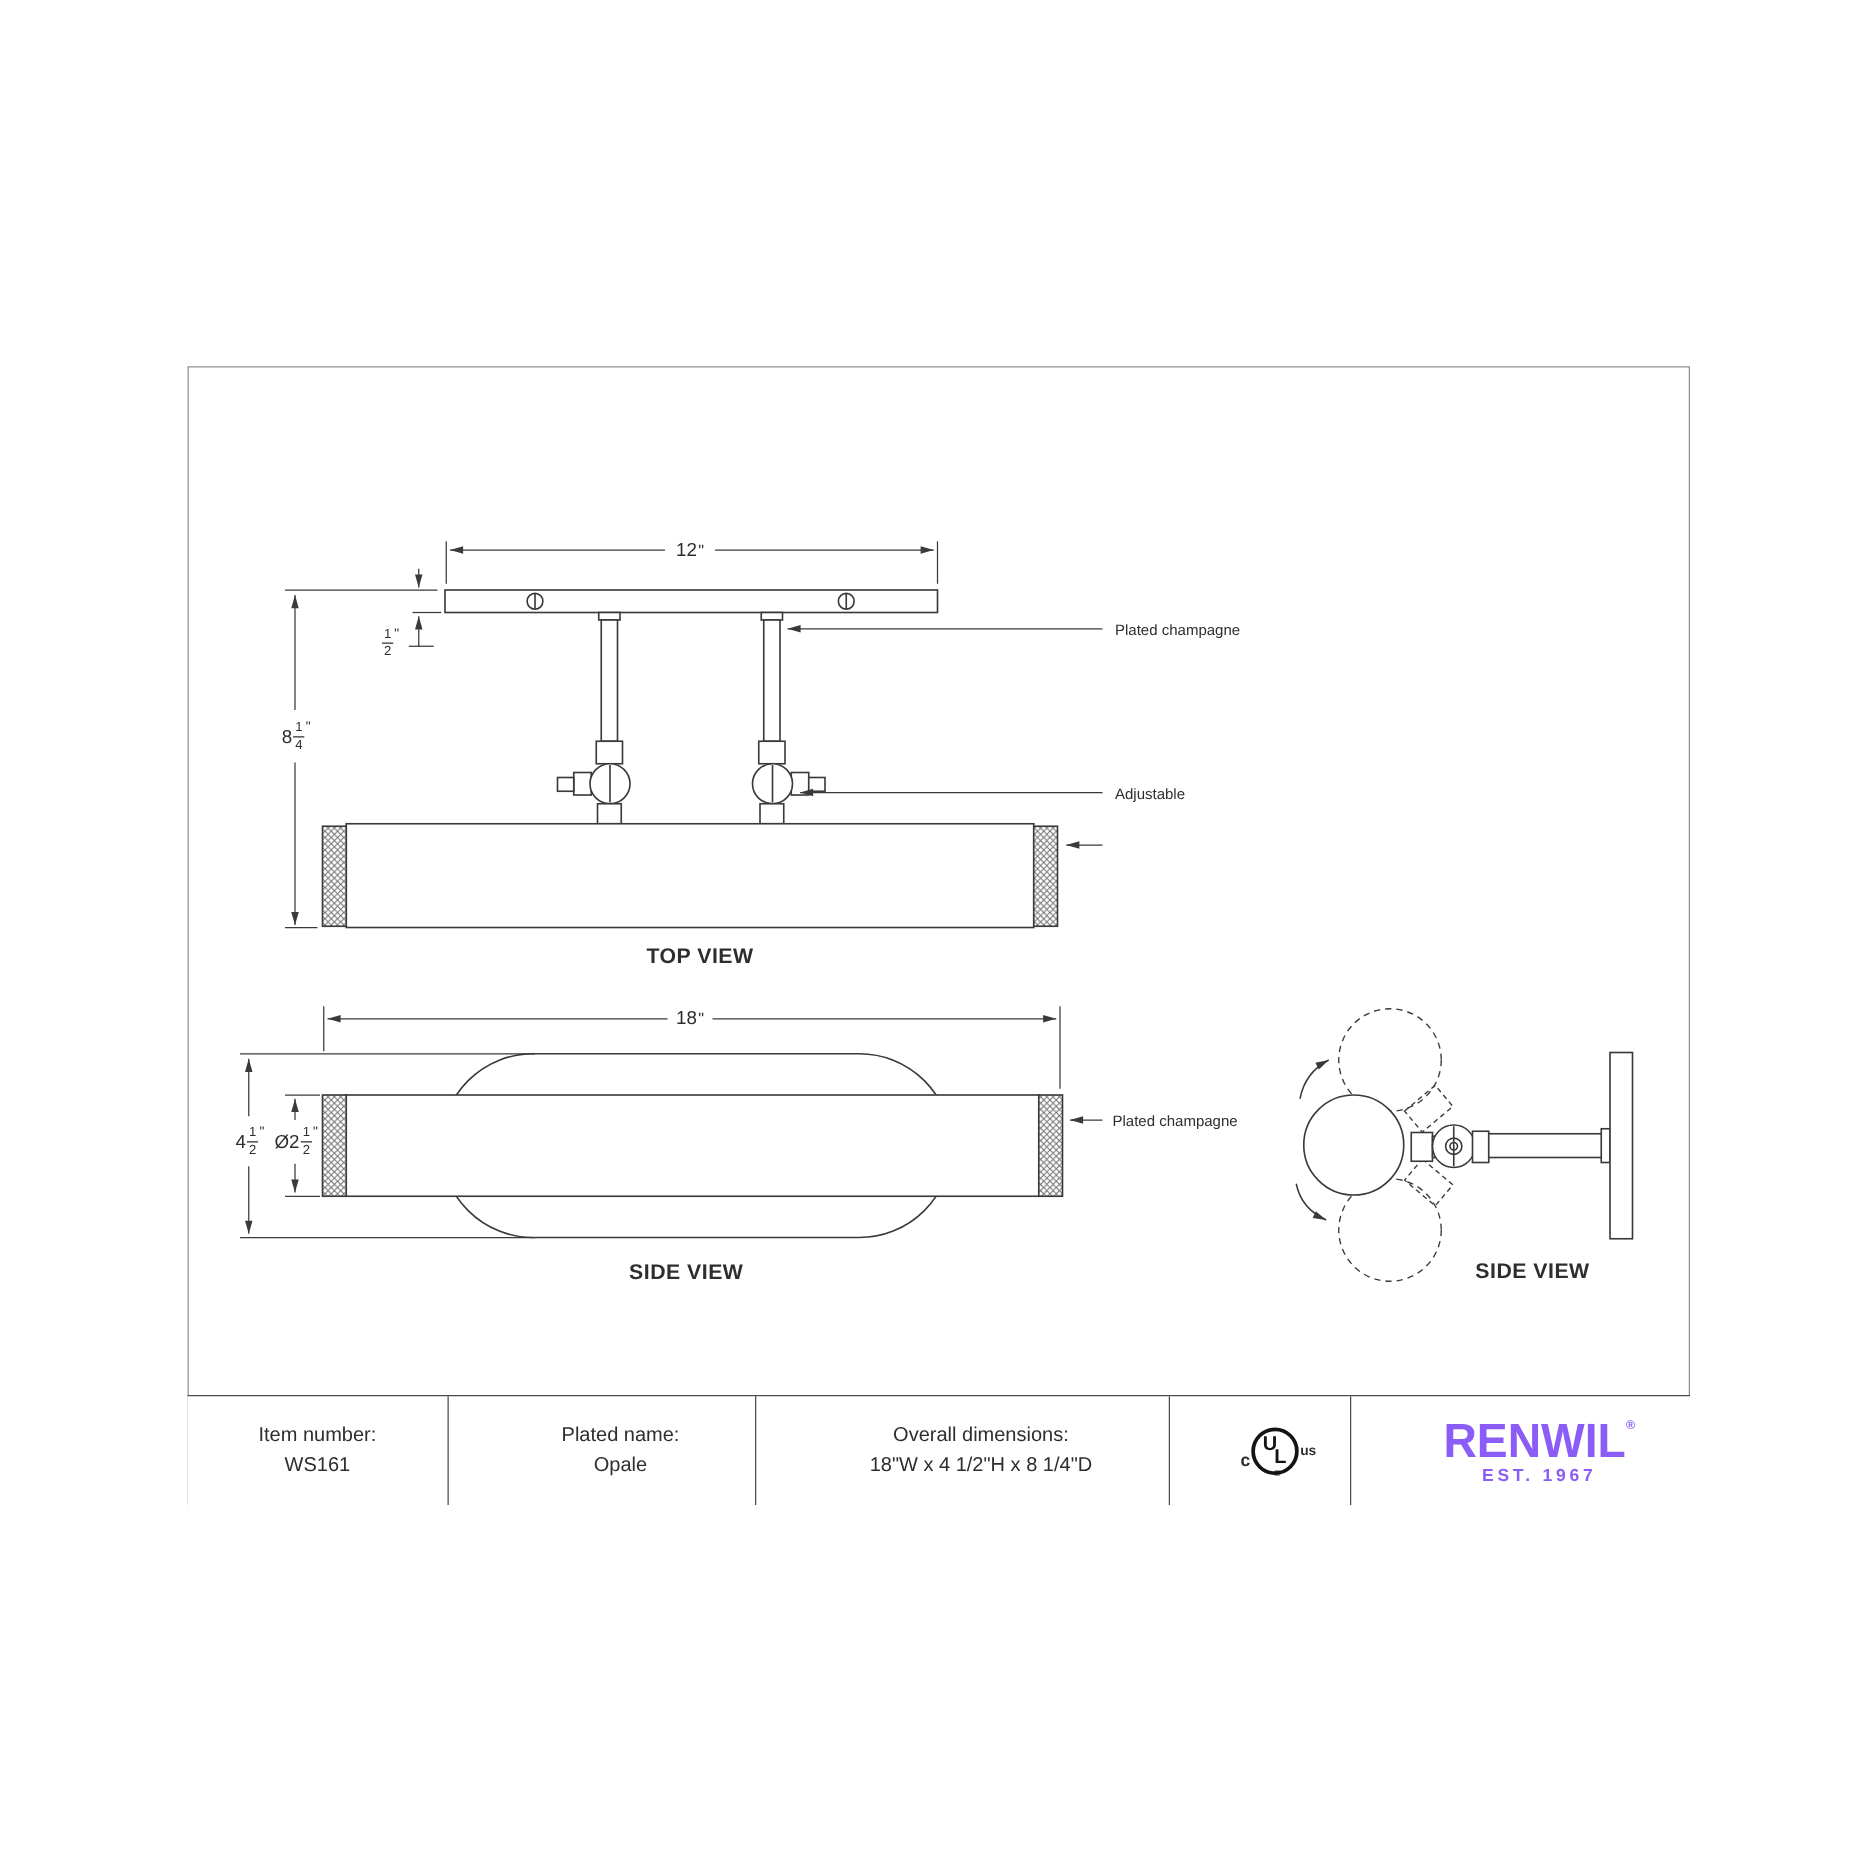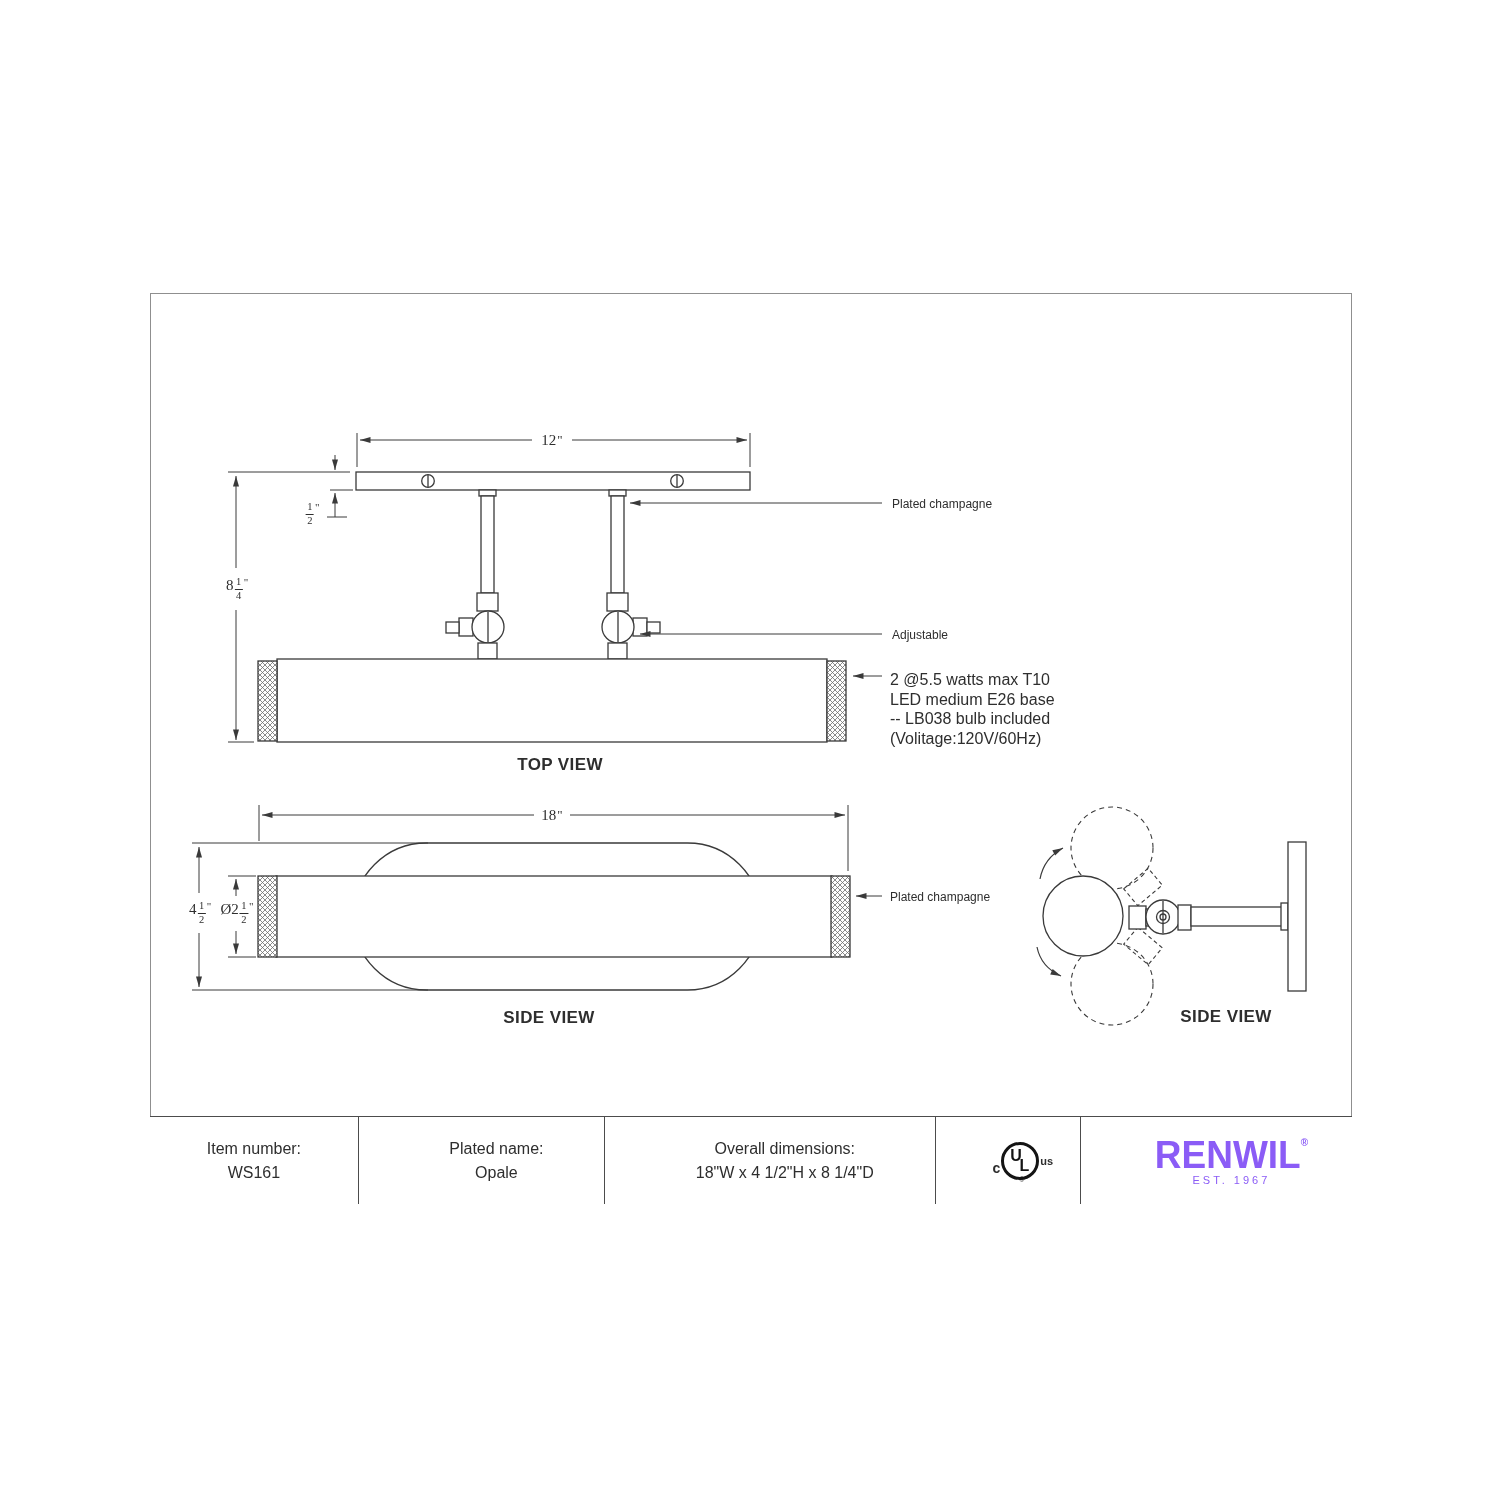--- a/index.html
+++ b/index.html
@@ -9,21 +9,21 @@
   }
   .sheet{
     position:absolute;left:150px;top:293px;width:1202px;height:911px;
     border:1px solid #8f8f8f;box-sizing:border-box;background:#fff;
   }
   svg.draw{position:absolute;left:0;top:0;}
   
   .lbl{position:absolute;font-size:12px;line-height:1.2;white-space:nowrap;transform:translate(0,-50%);}
   .dim{
     position:absolute;font-size:15px;white-space:nowrap;background:#fff;
-    display:flex;transform:translate(-50%,-50%);padding:0 1px;font-family:Liberation Serif, serif;
+    display:flex;align-items:center;transform:translate(-50%,-50%);padding:0 1px;
   }
   .vtitle{
     position:absolute;font-size:17px;letter-spacing:.4px;white-space:nowrap;
     transform:translate(-50%,-50%);
     font-weight:bold;
   }
   .frac{display:inline-flex;flex-direction:column;align-items:center;line-height:1;font-size:10.5px;margin:0 0 0 1px;}
   .frac .num{display:block;padding:0 1.5px 1px 1.5px;border-bottom:1px solid currentColor;}
   .frac .den{display:block;padding-top:1px;}
   .inch{font-size:11px;align-self:flex-start;margin-left:1px;line-height:1;}
@@ -48,21 +48,21 @@
   }
   .ul-u{position:absolute;left:6px;top:2px;font-size:16px;font-weight:800;}
   .ul-l{position:absolute;right:7px;bottom:2px;font-size:16px;font-weight:800;}
   .ul-reg{position:absolute;left:15px;bottom:-6px;font-size:7px;font-weight:normal;}
   .ul-us{font-size:11px;font-weight:bold;margin-left:1px;}
   
   .brand{display:flex;flex-direction:column;align-items:center;gap:1px;color:#8b5cf6;}
   .brand-row{display:flex;align-items:flex-start;}
   .brand-name{font-size:37px;font-weight:800;letter-spacing:0px;line-height:1;transform:scaleY(1.04);}
   .brand-reg{font-size:10px;font-weight:bold;margin-top:1px;}
-  .brand-est{font-size:11px;letter-spacing:3px;font-weight:400;}
+  .brand-est{font-size:14px;letter-spacing:3px;font-weight:700;}
 </style>
 </head>
 <body>
 
 <div class="canvas">
 
   <div class="sheet"></div>
 
   <svg class="draw" width="1500" height="1500" viewBox="0 0 1500 1500">
     <defs>
@@ -209,26 +209,20 @@
     <span>8</span>
     <span class="frac">
         <span class="num">1</span>
         <span class="den">4</span>
       </span>
     <span class="inch">"</span>
   </div>
 
   <div class="lbl" style="left:892px;top:504px;">Plated champagne</div>
   <div class="lbl" style="left:892px;top:635px;">Adjustable</div>
-  <div class="note">
-    <div>2 @5.5 watts max T10</div>
-    <div>LED medium E26 base</div>
-    <div>-- LB038 bulb included</div>
-    <div>(Volitage:120V/60Hz)</div>
-  </div>
   <div class="vtitle" style="left:560px;top:765px;">TOP VIEW</div>
 
   <div class="dim" style="left:552px;top:815px;">
     <span>18</span>
       <span class="inch-inline">"</span>
   </div>
   <div class="dim" style="left:200px;top:913px;">
     <span>4</span>
     <span class="frac">
         <span class="num">1</span>

